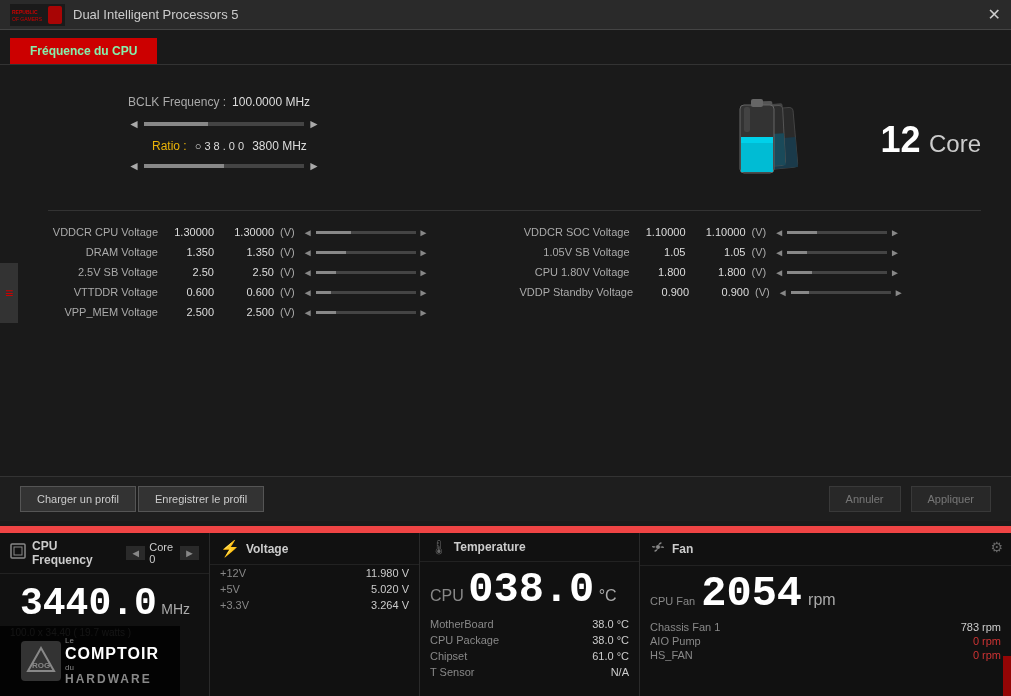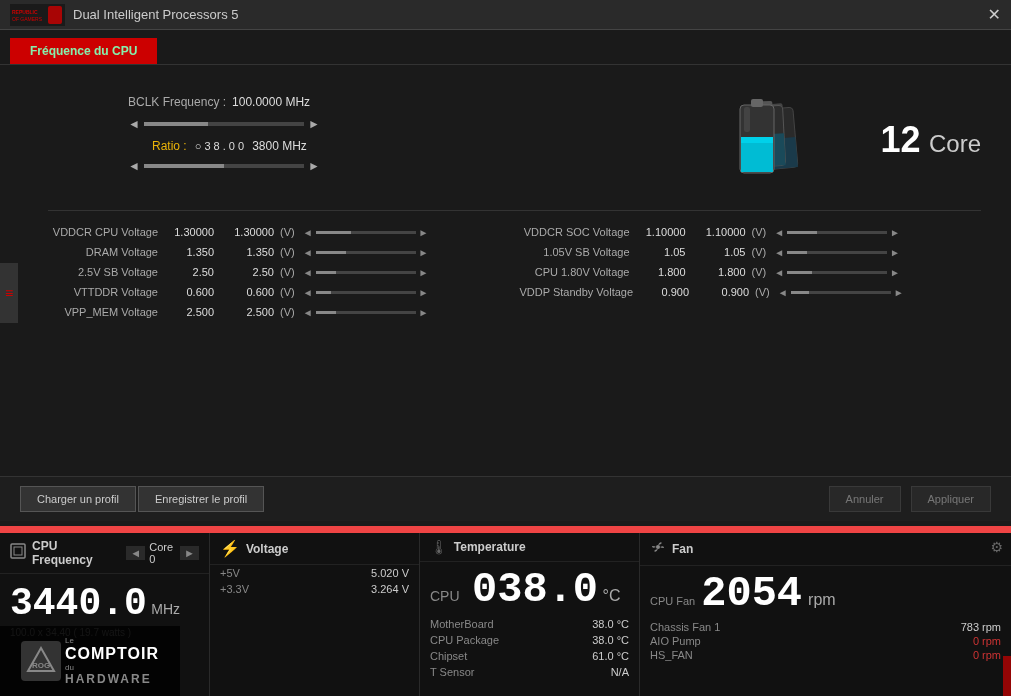--- a/index.html
+++ b/index.html
@@ -281,20 +281,21 @@
       flex-direction: column;
     }
     .cpu-freq-main {
       padding: 8px 10px 2px;
     }
     .cpu-freq-big {
       font-size: 38px;
       font-weight: bold;
       color: #fff;
       font-family: 'Courier New', monospace;
+      margin-left: 10px;
     }
     .cpu-freq-unit {
       font-size: 14px;
       color: #aaa;
     }
     .cpu-freq-sub {
       font-size: 10px;
       color: #666;
       padding-left: 10px;
     }
@@ -624,36 +625,40 @@
     </div>
     <div class="cpu-freq-sub">100.0 x 34.40 ( 19.7 watts )</div>
   </div>
 
   <div class="status-panel" style="min-width:210px; max-width:210px;">
     <div class="status-panel-header">
       <span class="panel-icon">⚡</span>
       <span class="panel-title">Voltage</span>
     </div>
     <div class="volt-row">
+      <span class="volt-row-label">+12V</span>
+      <span class="volt-row-value">11.980 V</span>
+    </div>
+    <div class="volt-row">
       <span class="volt-row-label">+5V</span>
       <span class="volt-row-value">5.020 V</span>
     </div>
     <div class="volt-row">
       <span class="volt-row-label">+3.3V</span>
       <span class="volt-row-value">3.264 V</span>
     </div>
   </div>
 
   <div class="status-panel" style="min-width:220px; max-width:220px;">
     <div class="status-panel-header">
       <span class="panel-icon" style="font-size:14px;">🌡</span>
       <span class="panel-title">Temperature</span>
     </div>
     <div class="temp-main">
-      <span style="font-size:14px; color:#888; margin-right:8px;">CPU</span>
+      <span style="font-size:16px; color:#888; ">CPU</span>
       <span class="temp-big">038.0</span>
       <span class="temp-unit">°C</span>
     </div>
     <div class="volt-row">
       <span class="volt-row-label">MotherBoard</span>
       <span class="volt-row-value">38.0 °C</span>
     </div>
     <div class="volt-row">
       <span class="volt-row-label">CPU Package</span>
       <span class="volt-row-value">38.0 °C</span>

